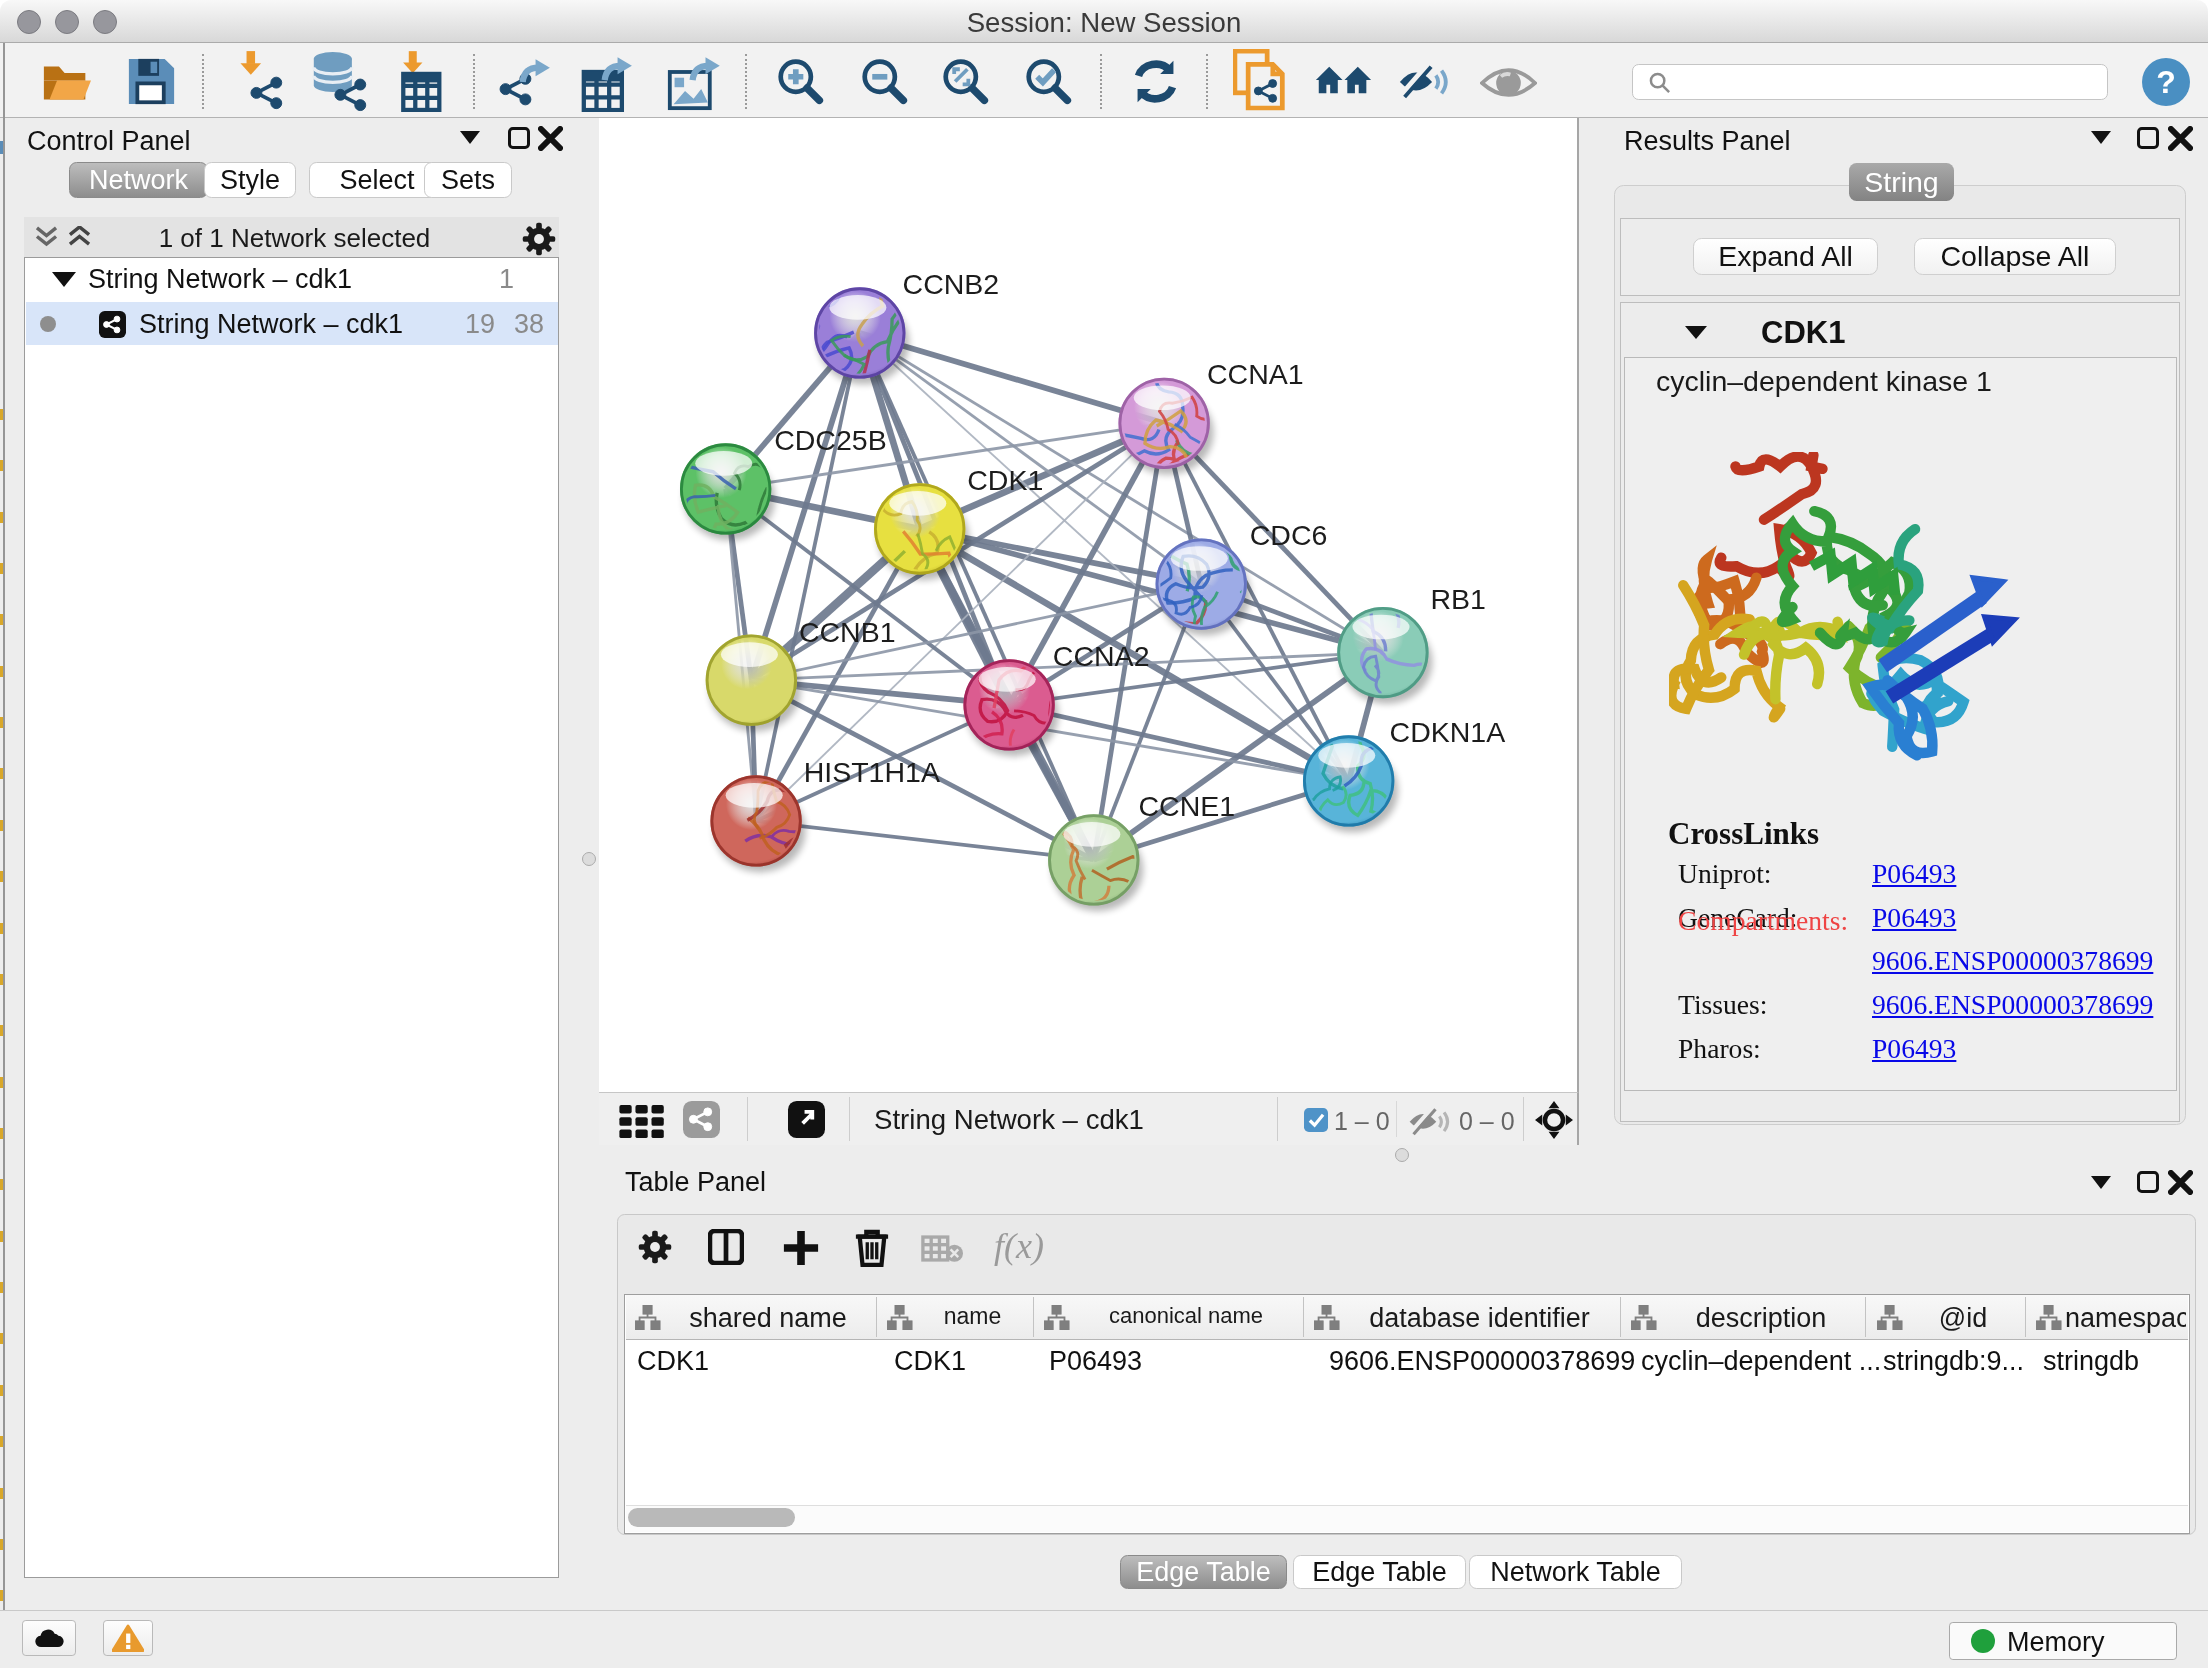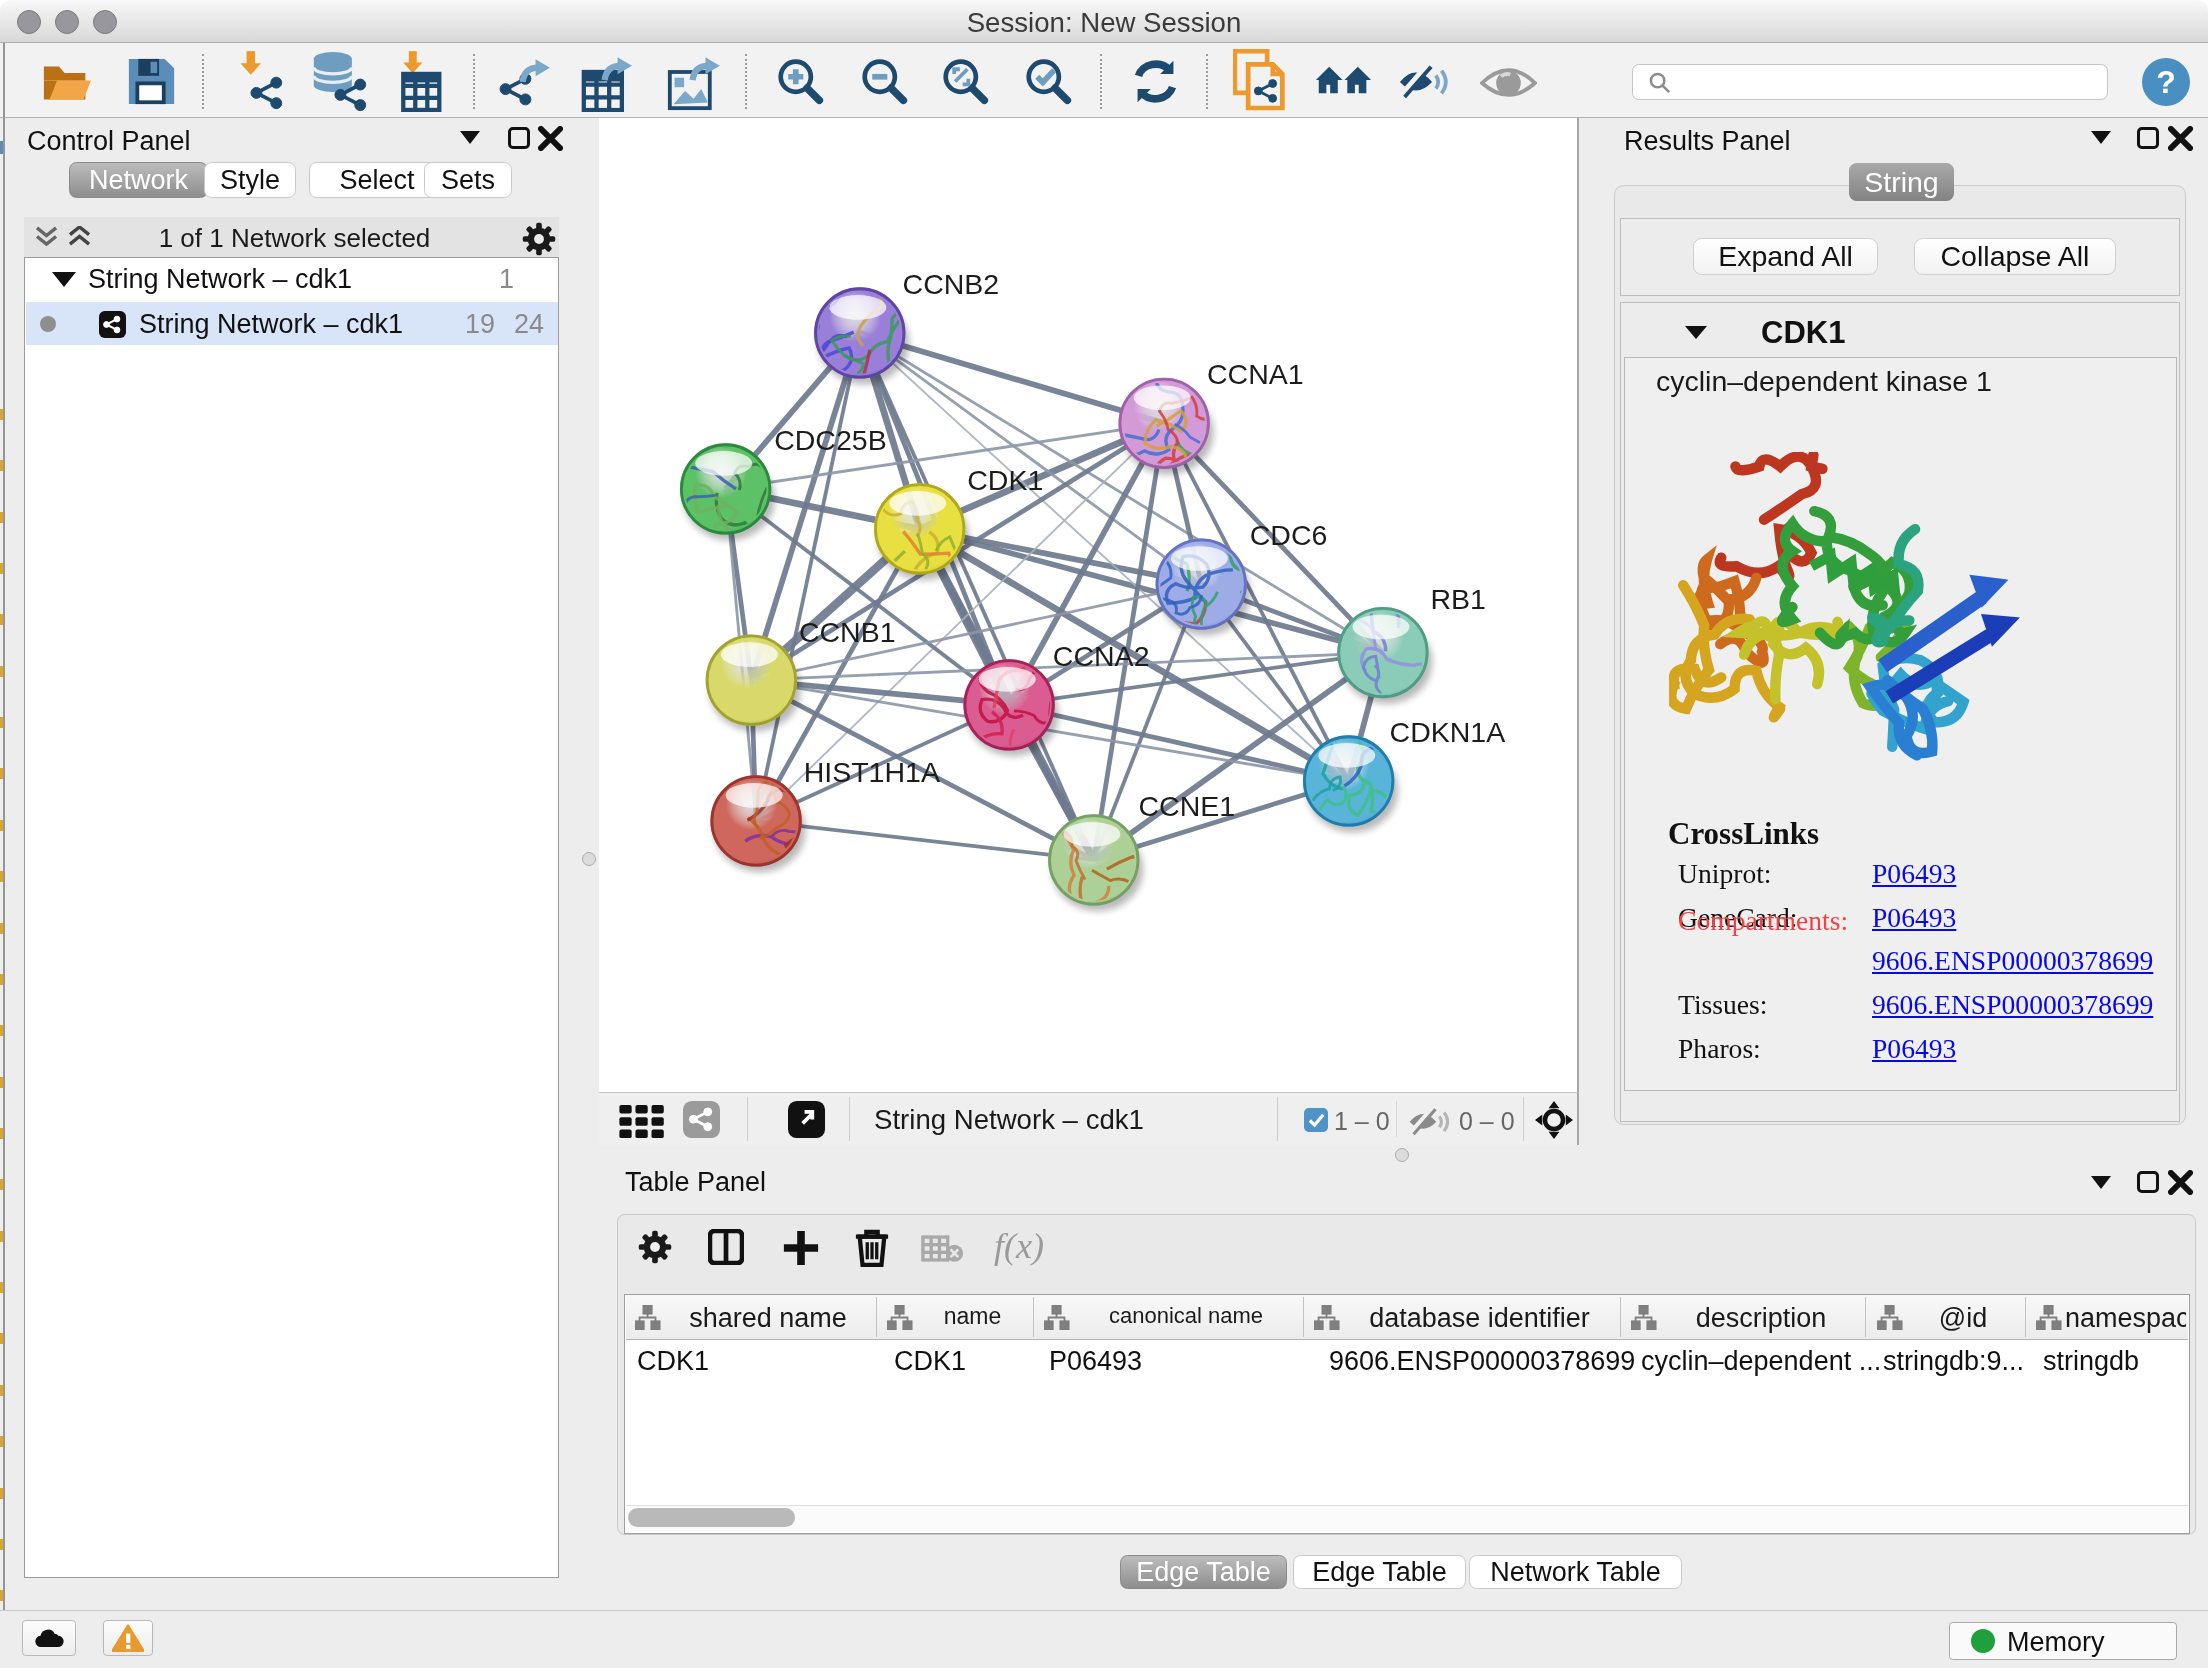--- a/index.html
+++ b/index.html
@@ -553,21 +553,21 @@
     <g stroke="#fff" fill="#fff">
       <line x1="4.68" y1="11" x2="15.7" y2="5.3" stroke-width="2.09"></line>
       <line x1="4.68" y1="11" x2="15.7" y2="16.7" stroke-width="2.09"></line>
       <circle cx="4.68" cy="11" r="3.04"></circle>
       <circle cx="15.7" cy="5.3" r="3.04"></circle>
       <circle cx="15.7" cy="16.7" r="3.04"></circle>
     </g>
   </svg>
 <div class="abs" style="left:139px;top:309px;font-size:27px;color:#111">String Network – cdk1</div>
 <div class="abs" style="left:457px;top:309px;width:38px;text-align:right;font-size:27px;color:#8a8a8a">19</div>
-<div class="abs" style="left:506px;top:309px;width:38px;text-align:right;font-size:27px;color:#8a8a8a">24</div>
+<div class="abs" style="left:506px;top:309px;width:38px;text-align:right;font-size:27px;color:#8a8a8a">38</div>
 <div class="abs" id="results"></div>
 <div class="abs ptitle" style="left:1624px;top:126px">Results Panel</div>
 <div class="abs pnlarrow" style="left:2091px;top:131px"></div>
 <div class="abs pnlmax" style="left:2137px;top:127px"></div>
 <svg style="position:absolute;left:2168px;top:126px" width="25" height="25" viewBox="0 0 26 26">
     <path d="M3 3 L23 23 M23 3 L3 23" stroke="#111" stroke-width="6" stroke-linecap="round"></path>
   </svg>
 <div class="abs" style="left:1614px;top:185px;width:572px;height:940px;background:#e9e9e9;border:1.9px solid #cdcdcd;border-radius:9.5px"></div>
 <div class="abs" style="left:1849px;top:163px;width:105px;height:38px;border-radius:7.6px;background:linear-gradient(#a9a9a9,#838383);color:#fff;font-size:28.5px;text-align:center;line-height:38px">String</div>
 <div class="abs" style="left:1620px;top:218px;width:560px;height:78px;background:#ececec;border:1.9px solid #bdbdbd"></div>

